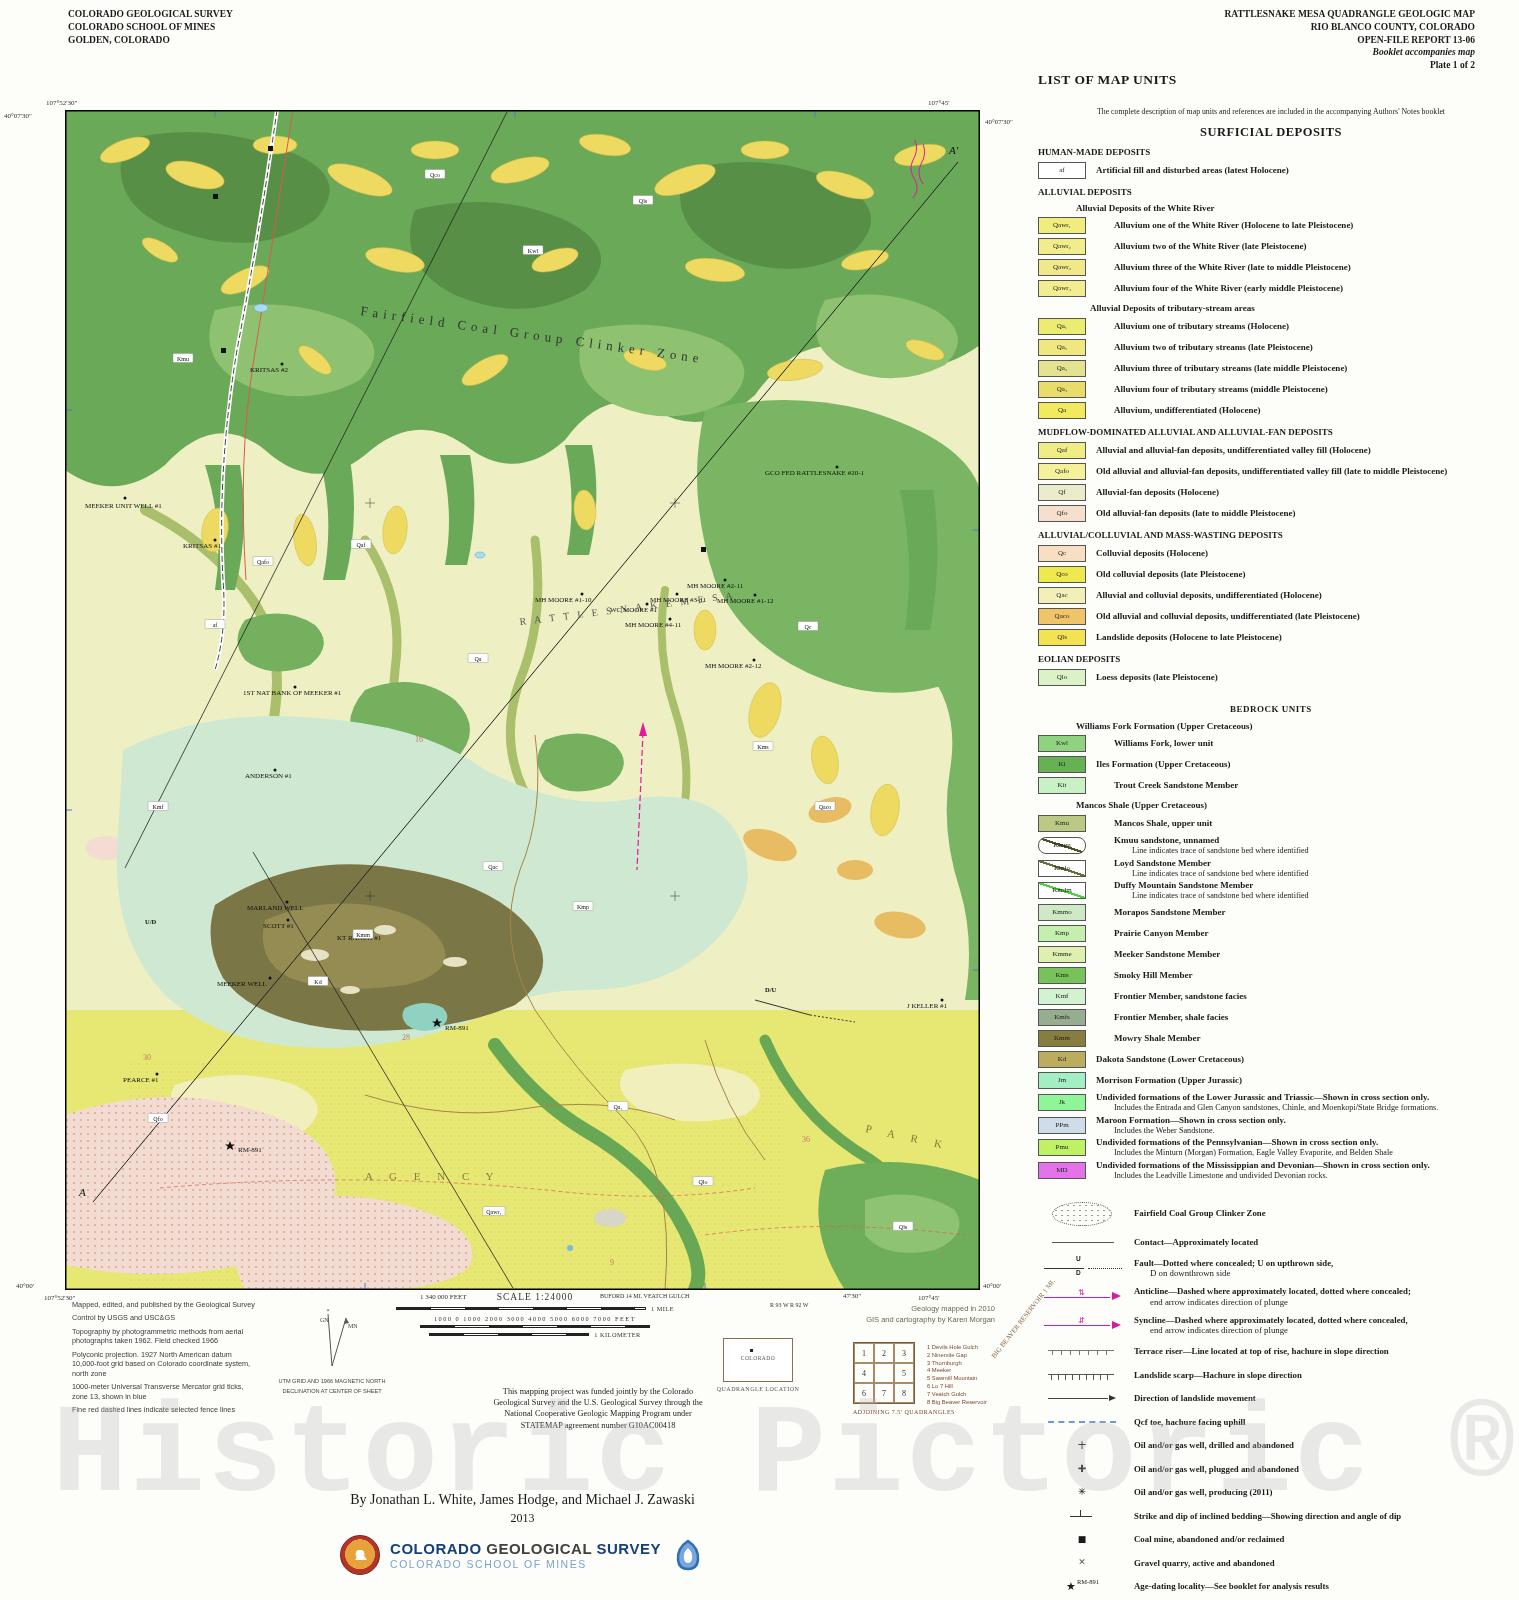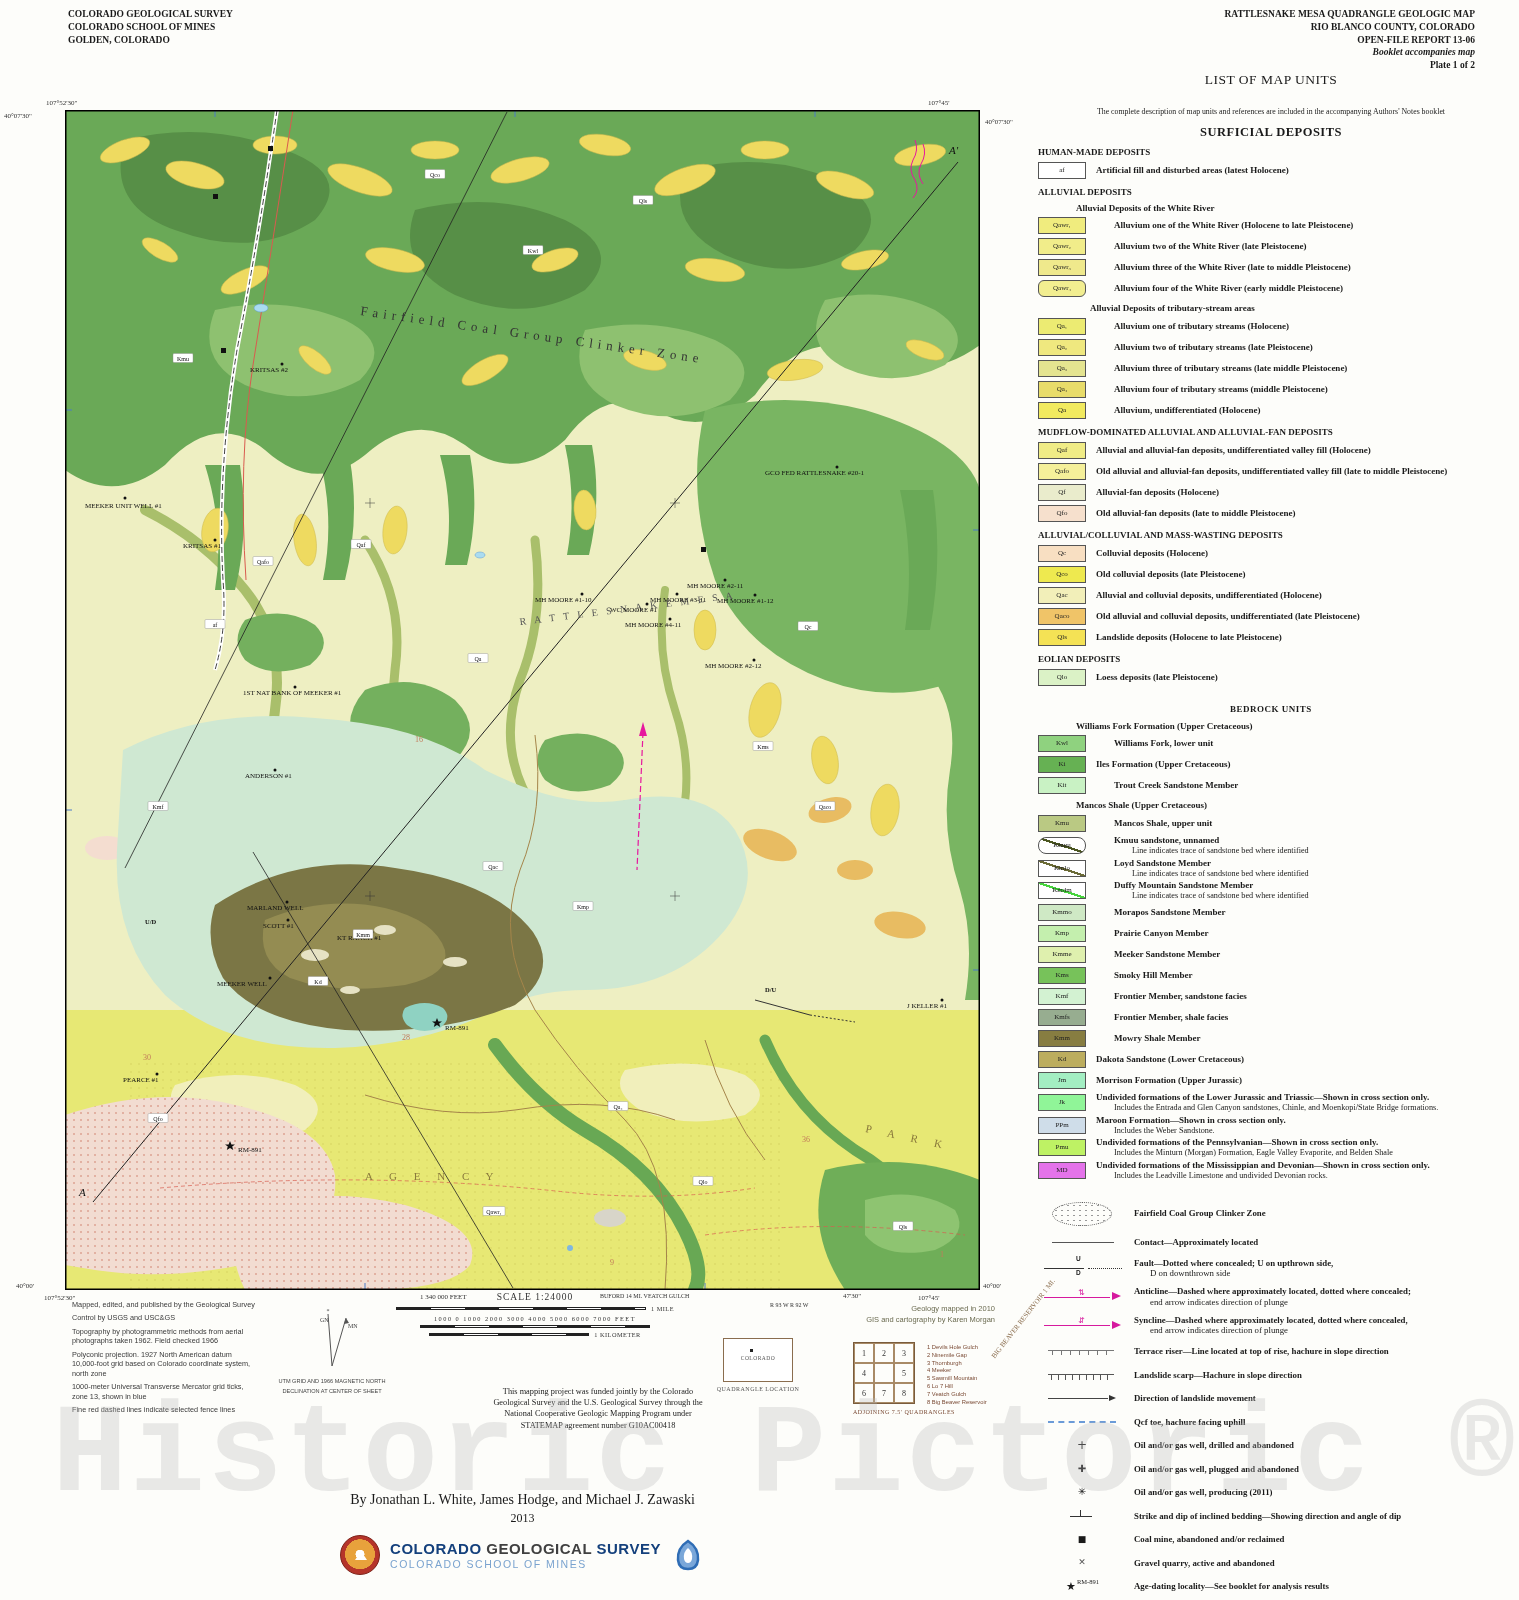--- a/index.html
+++ b/index.html
@@ -11,21 +11,21 @@
   .hdr-right{position:absolute;right:44px;top:8px;font-size:9.5px;font-weight:bold;line-height:1.35;text-align:right}
   .hdr-right p:nth-child(4){font-style:italic;font-weight:bold}
 
   
   .mapwrap{position:absolute;left:65px;top:110px;width:915px;height:1180px}
   .edge{position:absolute;font-size:7px;color:#333;white-space:nowrap}
   .edge.brown{color:#8a6d4e}
 
   
   .legend{position:absolute;left:1038px;top:72px;width:466px;z-index:2}
-  .lg-title{text-align:center;font-size:13.5px;font-weight:normal;letter-spacing:.5px}
+  .lg-title{text-align:left;font-size:13.5px;font-weight:bold;letter-spacing:.5px}
   .lg-intro{text-align:center;font-size:7.8px;margin-top:19px}
   .lg-surf{text-align:center;font-size:12.5px;font-weight:bold;margin-top:9px;letter-spacing:.5px}
   .rows{margin-top:4px}
   .lrow{display:flex;align-items:center;margin:2px 0;min-height:19px}
   .lrow.h1,.lrow.h2,.lrow.hbig{display:block;min-height:0}
   .lrow.h1{font-size:10.5px;font-weight:bold;margin:6px 0 3px 0}
   .lrow.h2{font-size:9.5px;font-weight:bold;margin:5px 0 3px 38px}
   .lrow.h2.i2{margin-left:52px}
   .lrow.hbig{text-align:center;font-size:12.5px;font-weight:bold;margin:14px 0 4px 0;letter-spacing:.5px}
   .lrow.h1 .lab,.lrow.h2 .lab,.lrow.hbig .lab{font-weight:bold}
@@ -550,21 +550,21 @@
         <span class="sw" style="background: rgb(239, 233, 140);">
           <i class="code">Qawr₃</i>
         </span>
         <span class="ltxt">
           <span class="lab">Alluvium three of the White River (late to middle Pleistocene)</span>
           
         </span>
       </div>
 
       <div class="lrow unit i1 dotg">
-        <span class="sw" style="background: rgb(242, 238, 144); border-radius: 6px;">
+        <span class="sw" style="background: rgb(242, 238, 144);">
           <i class="code">Qawr₄</i>
         </span>
         <span class="ltxt">
           <span class="lab">Alluvium four of the White River (early middle Pleistocene)</span>
           
         </span>
       </div>
 
       <div class="lrow h2 i2">
         

